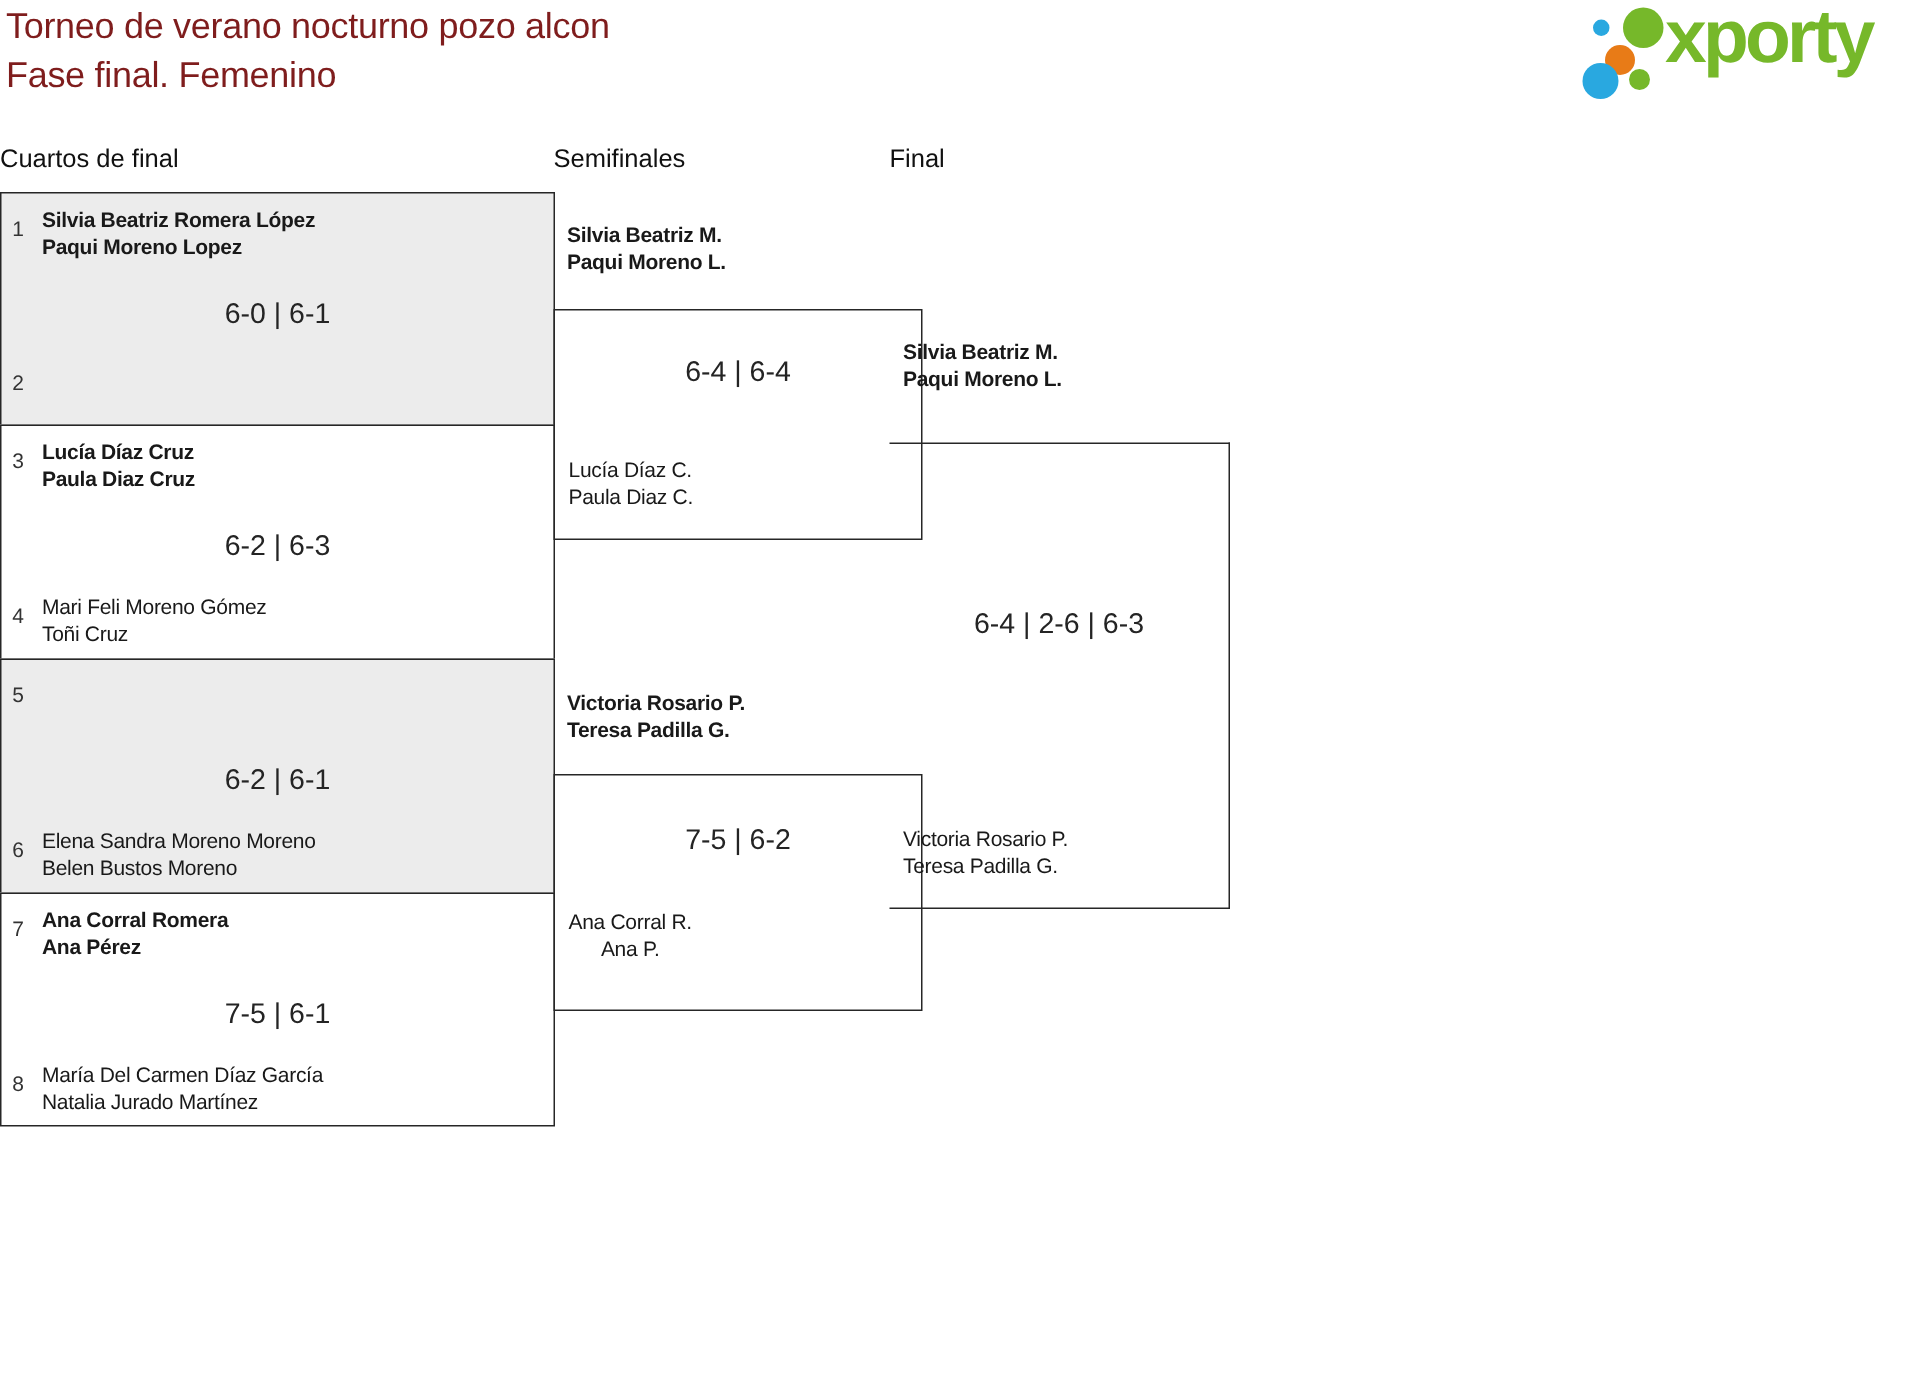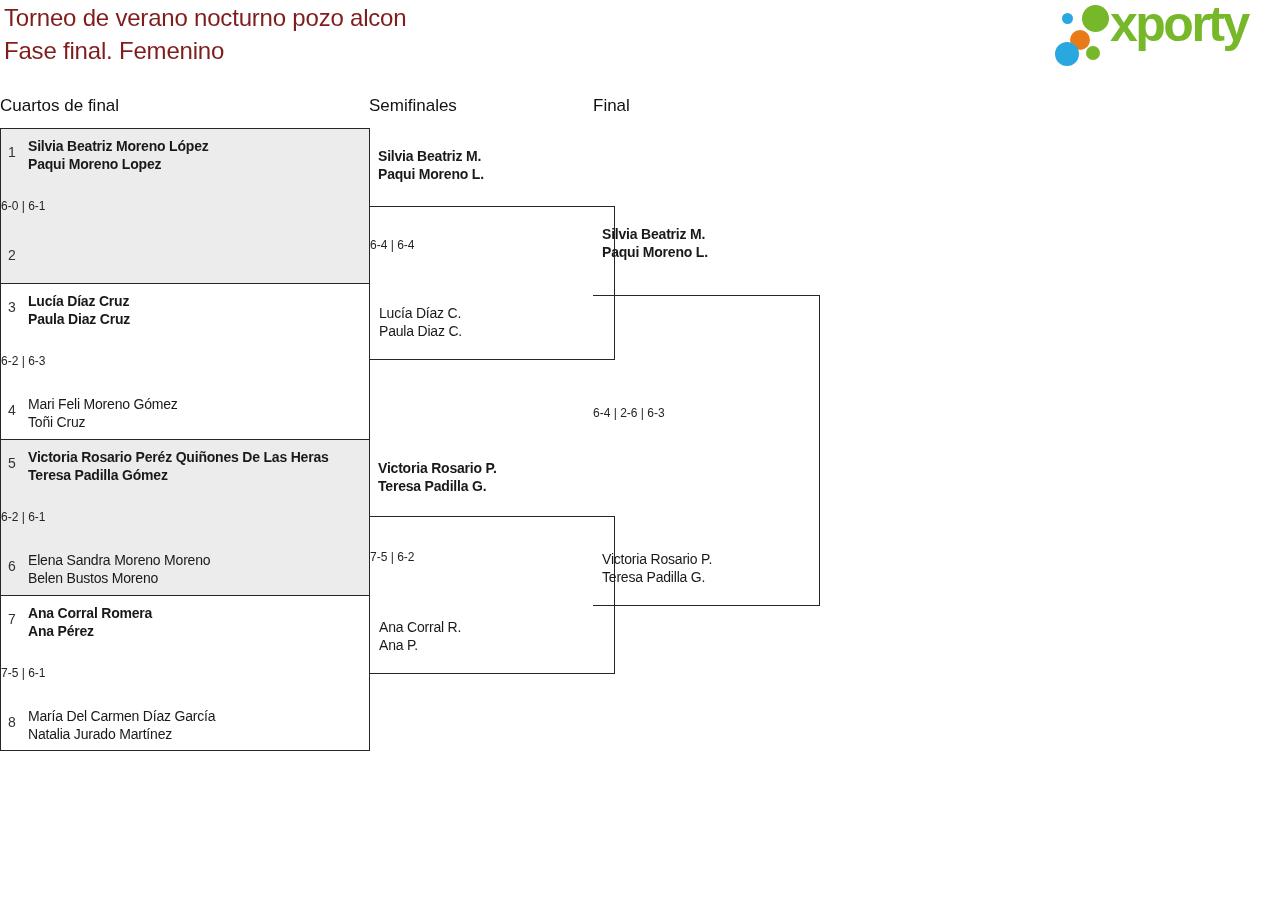--- a/index.html
+++ b/index.html
@@ -45,31 +45,31 @@
   .seed { position:absolute; left:1px; width:20px; text-align:center; font-size:14px; color:#333; }
   .seed-top    { top:15px; }
   .seed-bottom { top:118px; }
 
   .team-block { position:absolute; left:27px; }
   .team-top    { top:8px; }
   .team-bottom { top:111px; }
   .team-line { font-size:14px; line-height:18px; color:#191919; white-space:nowrap; letter-spacing:-0.2px; }
   .winner .team-line { font-weight:700; }
 
-  .score { position:absolute; left:0; width:100%; top:70px; font-size:12px; color:#242424; }
+  .score { position:absolute; left:0; width:100%; top:70px; text-align:center; font-size:19px; color:#242424; }
 
   
   .sf-box { position:absolute; left:369px; width:246px; box-sizing:border-box; border:1px solid #262626; background:transparent; }
   .sf-box-1 { top:206px; height:154px; }
   .sf-box-2 { top:516px; height:158px; }
   .sf-score-1 { top:31px; }
   .sf-score-2 { top:33px; }
   .sf-loser { position:absolute; left:9px; }
   .sf-loser-1 { top:97px; }
-  .sf-loser-2 { top:101px; }
+  .sf-loser-2 { top:88px;text-align:center; }
 
   
   .float-team { position:absolute; }
   .sf1-winner   { left:378px; top:147px; }
   .sf2-winner   { left:378px; top:459px; }
   .final-winner { left:602px; top:225px; }
 
   
   .final-box {
     position:absolute; left:593px; top:295px; width:227px; height:311px;
@@ -97,21 +97,21 @@
     <span class="wordmark">xporty</span>
   </div>
 
   <div class="col-header col-qf">Cuartos de final</div>
   <div class="col-header col-sf">Semifinales</div>
   <div class="col-header col-final">Final</div>
 
   <div class="qf-match qf-1 qf-gray">
     <div class="seed seed-top">1</div>
     <div class="team-block team-top winner">
-      <div class="team-line">Silvia Beatriz Moreno López</div>
+      <div class="team-line">Silvia Beatriz Romera López</div>
       <div class="team-line">Paqui Moreno Lopez</div>
     </div>
     <div class="score">6-0 | 6-1</div>
     <div class="seed seed-bottom">2</div>
   </div>
 
   <div class="qf-match qf-2">
     <div class="seed seed-top">3</div>
     <div class="team-block team-top winner">
       <div class="team-line">Lucía Díaz Cruz</div>
@@ -120,24 +120,20 @@
     <div class="score">6-2 | 6-3</div>
     <div class="seed seed-bottom">4</div>
     <div class="team-block team-bottom">
       <div class="team-line">Mari Feli Moreno Gómez</div>
       <div class="team-line">Toñi Cruz</div>
     </div>
   </div>
 
   <div class="qf-match qf-3 qf-gray">
     <div class="seed seed-top">5</div>
-    <div class="team-block team-top winner">
-      <div class="team-line">Victoria Rosario Peréz Quiñones De Las Heras</div>
-      <div class="team-line">Teresa Padilla Gómez</div>
-    </div>
     <div class="score">6-2 | 6-1</div>
     <div class="seed seed-bottom">6</div>
     <div class="team-block team-bottom">
       <div class="team-line">Elena Sandra Moreno Moreno</div>
       <div class="team-line">Belen Bustos Moreno</div>
     </div>
   </div>
 
   <div class="qf-match qf-4">
     <div class="seed seed-top">7</div>

